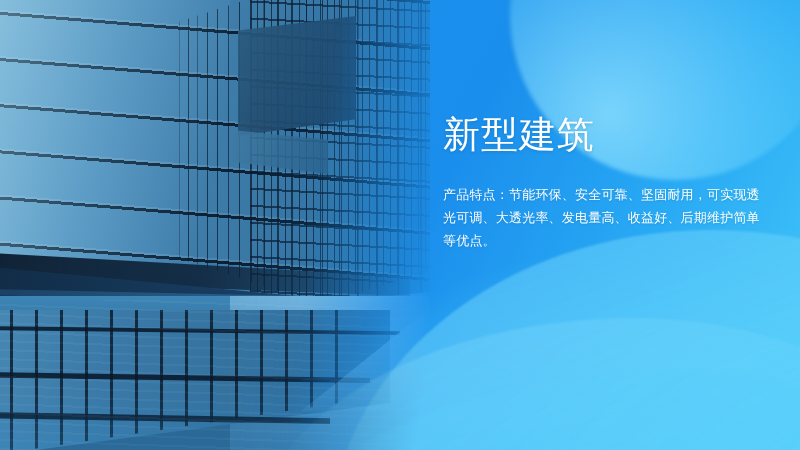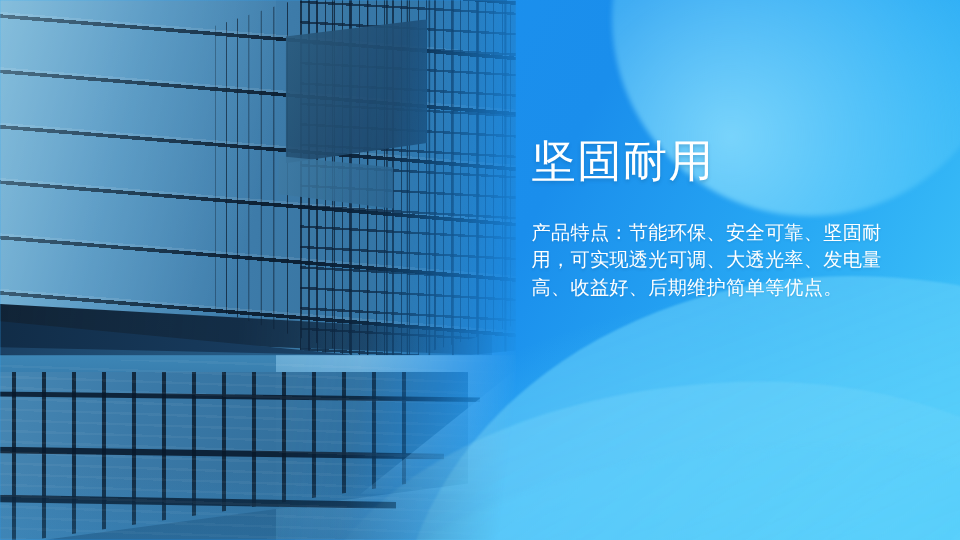--- a/index.html
+++ b/index.html
@@ -197,21 +197,21 @@
     font-size:37px;
     line-height:45px;
     letter-spacing:1px;
     font-weight:400;
     text-shadow:0 1px 3px rgba(10,70,120,.25);
     white-space:nowrap;
   }
   .subtitle{
     margin-top:26px;
     color:#ffffff;
-    font-size:16px;
+    font-size:13px;
     line-height:23px;
     letter-spacing:.2px;
     font-weight:400;
     width:322px;
     text-shadow:0 1px 2px rgba(10,70,120,.18);
   }
 </style>
 </head>
 <body>
 
@@ -247,17 +247,17 @@
     <div class="refl-v"></div>
     <div class="refl-band b1"></div>
     <div class="refl-band b2"></div>
     <div class="refl-band b3"></div>
     <div class="ripple"></div>
     <div class="vpoint"></div>
     <div class="photo-fade-bottom"></div>
   </div>
 
   <div class="copy">
-    <div class="title">坚固耐用</div>
+    <div class="title">新型建筑</div>
     <div class="subtitle">产品特点：节能环保、安全可靠、坚固耐用，可实现透光可调、大透光率、发电量高、收益好、后期维护简单等优点。</div>
   </div>
 
 </div>
 
 </body></html>

